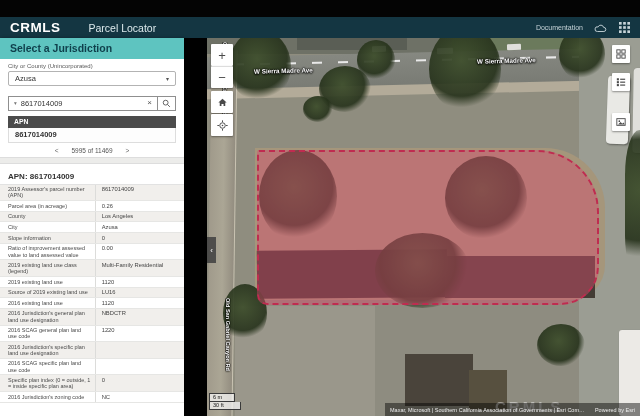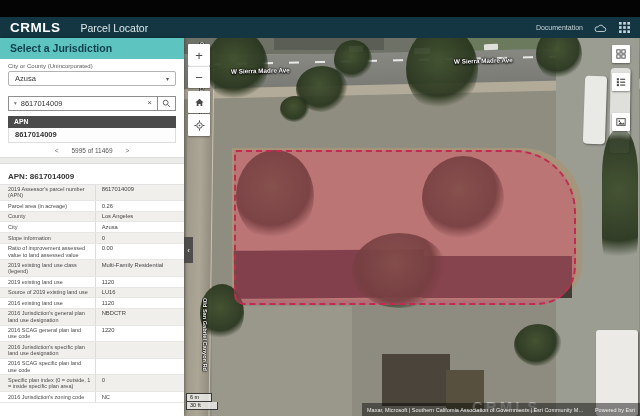--- a/index.html
+++ b/index.html
@@ -4,26 +4,26 @@
 <style>
   * { margin:0; padding:0; box-sizing:border-box; }
   html,body { width:640px; height:416px; overflow:hidden;
     font-family:"Liberation Sans", sans-serif; background:#000; }
   .app { position:relative; width:640px; height:416px; overflow:hidden; }
 
   
   .topstrip { height:17px; background:#040404; }
   .header { height:21px; background:#143642; display:flex; align-items:center; padding:0 10px; }
   .logo { color:#fff; font-weight:bold; font-size:13.5px; letter-spacing:.5px; }
-  .app-title { color:#dce9ec; font-size:10.5px; margin-left:20px; }
+  .app-title { color:#dce9ec; font-size:10.5px; margin-left:28px; }
   .header-right { margin-left:auto; display:flex; align-items:center; gap:11px; }
   .doc-link { color:#c6d3d8; font-size:7px; cursor:pointer; }
 
   
-  .content { position:absolute; top:38px; left:0; right:0; bottom:0; display:flex; }
+  .content { position:absolute; top:38px; left:0; right:0; bottom:0; display:flex;gap:23px; }
   .sidebar { width:184px; flex:none; background:#fff; overflow:hidden; position:relative;
     z-index:5; box-shadow:1px 0 3px rgba(0,0,0,.35); }
 
   .section-header { background:#5ec4c0; color:#0f3f4b; font-weight:bold; font-size:10.5px;
     padding:4px 10px 4.5px; }
   .jur-body { padding:4px 8px 5px; }
   .field-label { font-size:6px; color:#5a5a5a; margin-bottom:2px; }
   .select { border:1px solid #b3b3b3; border-radius:2px; height:15px; display:flex;
     align-items:center; justify-content:space-between; padding:0 6px; font-size:7.5px;
     color:#333; background:#fff; cursor:pointer; }

